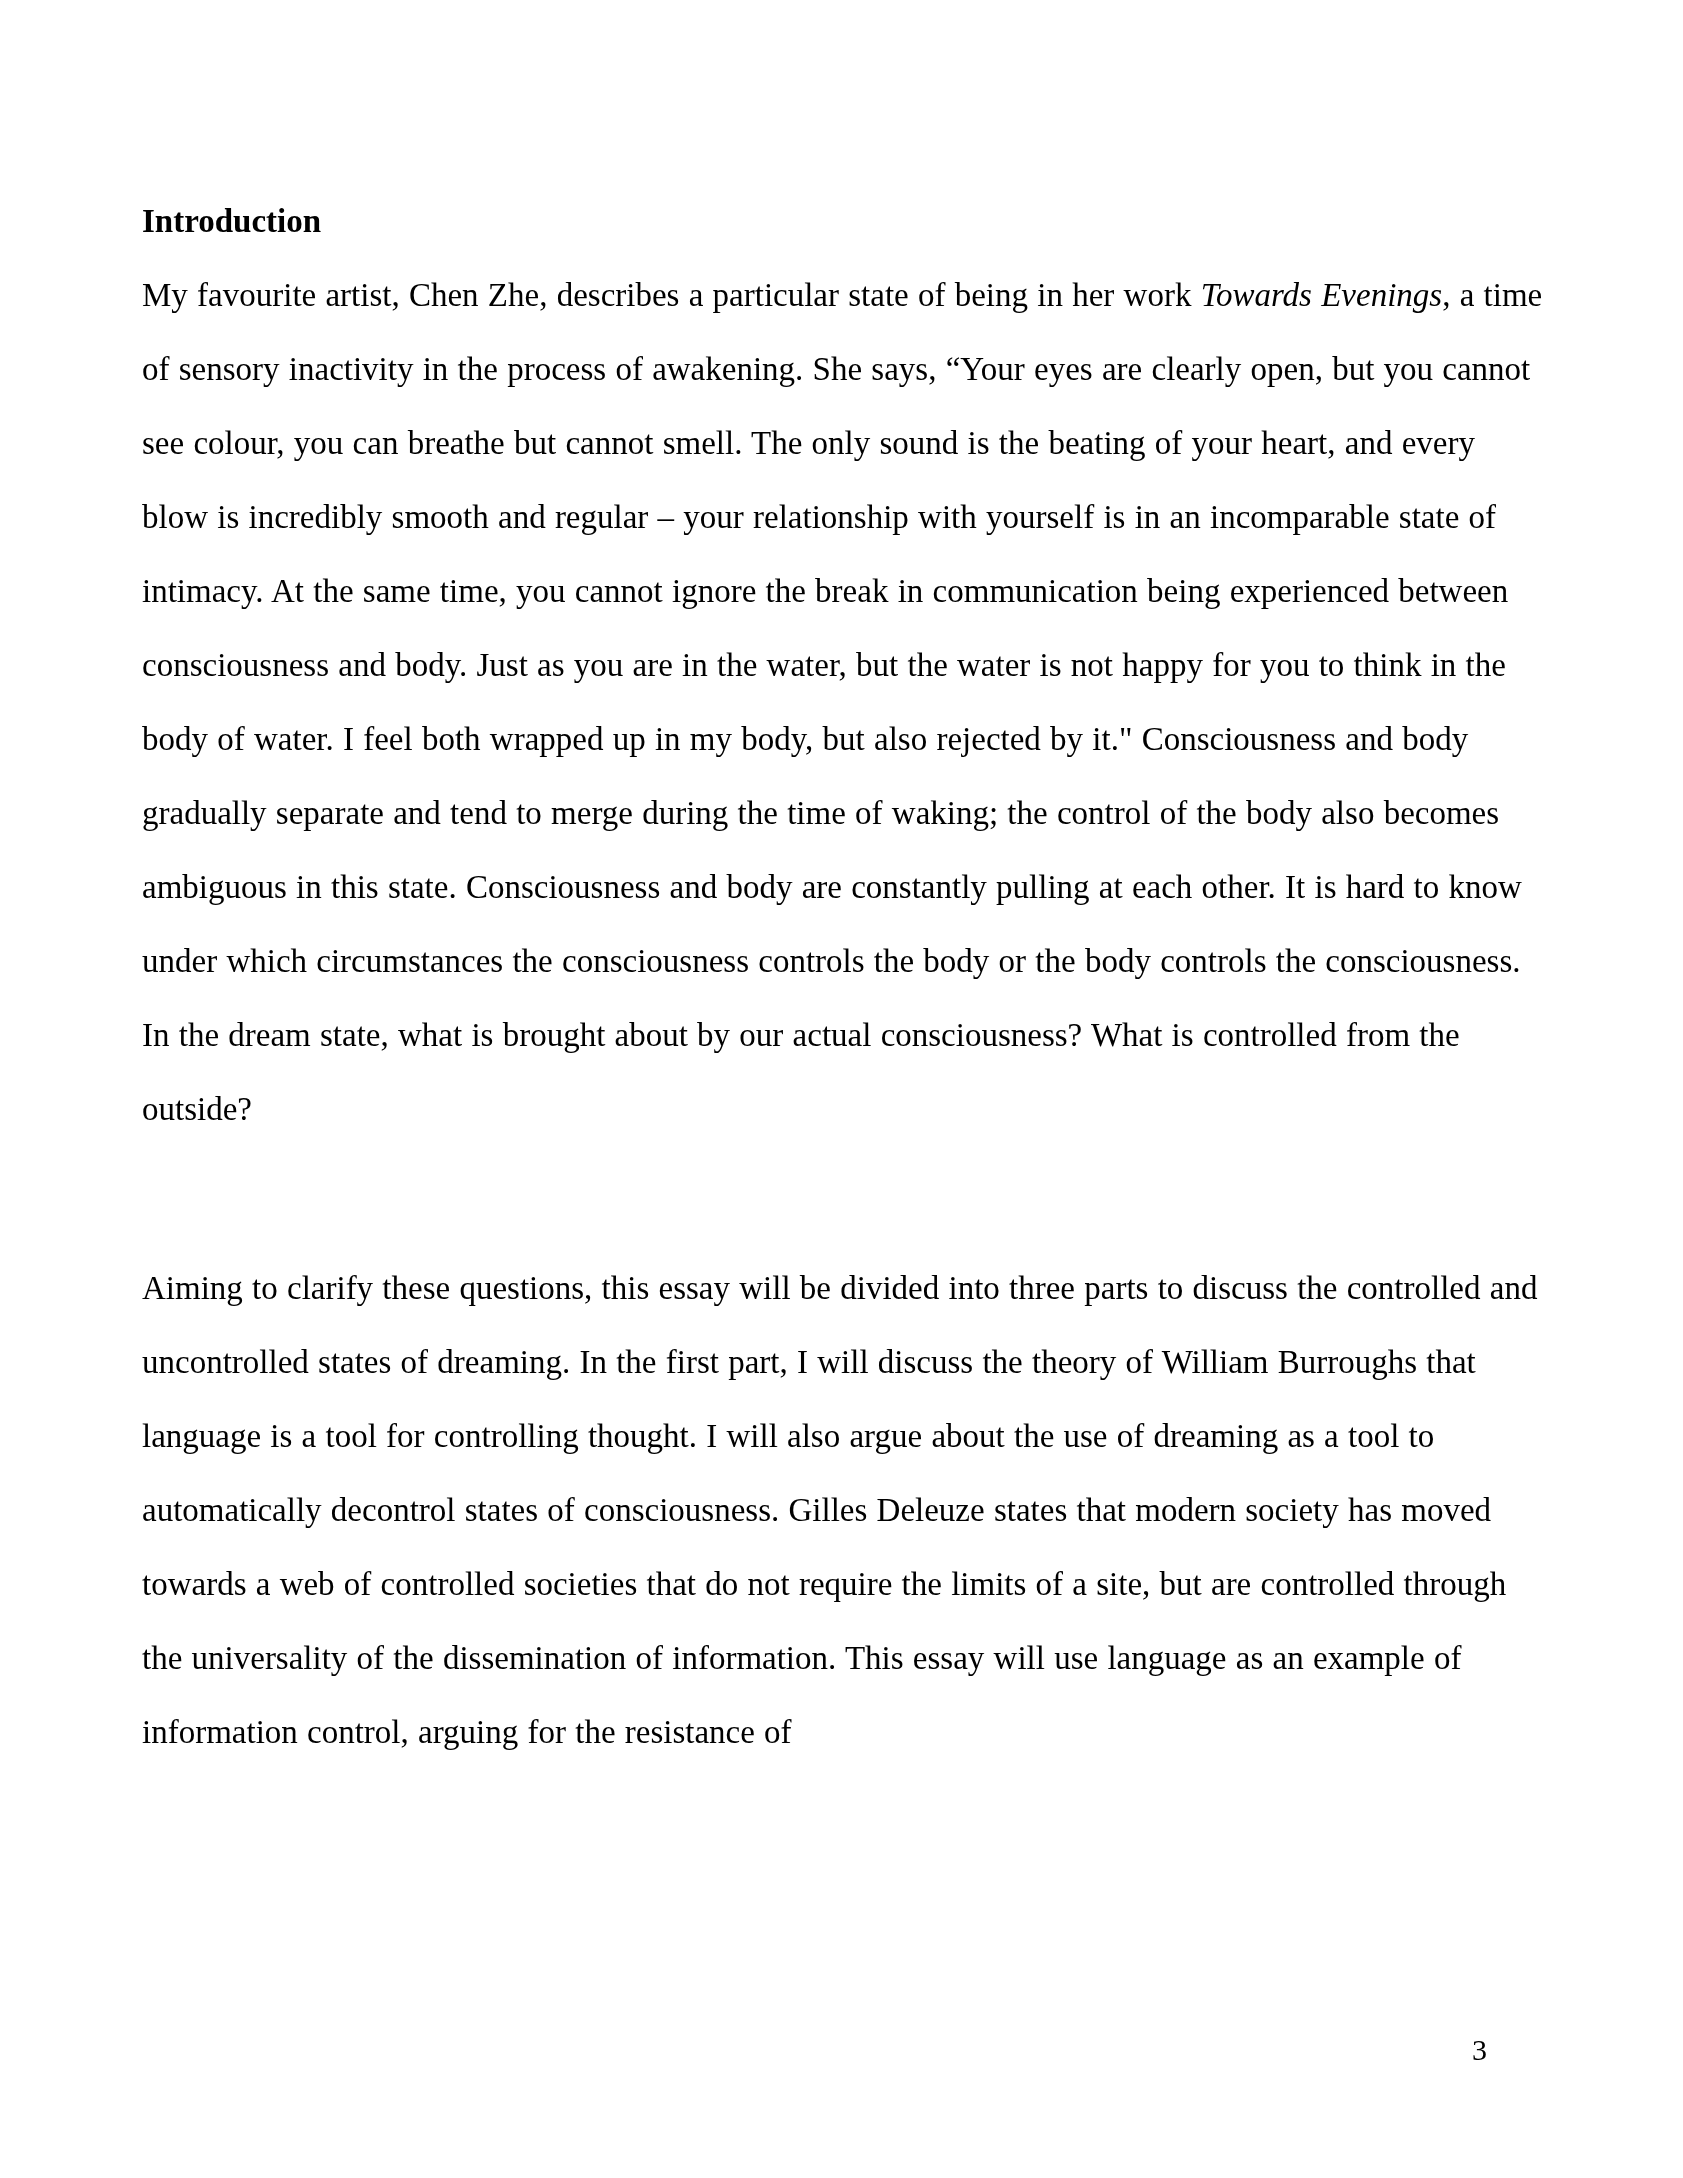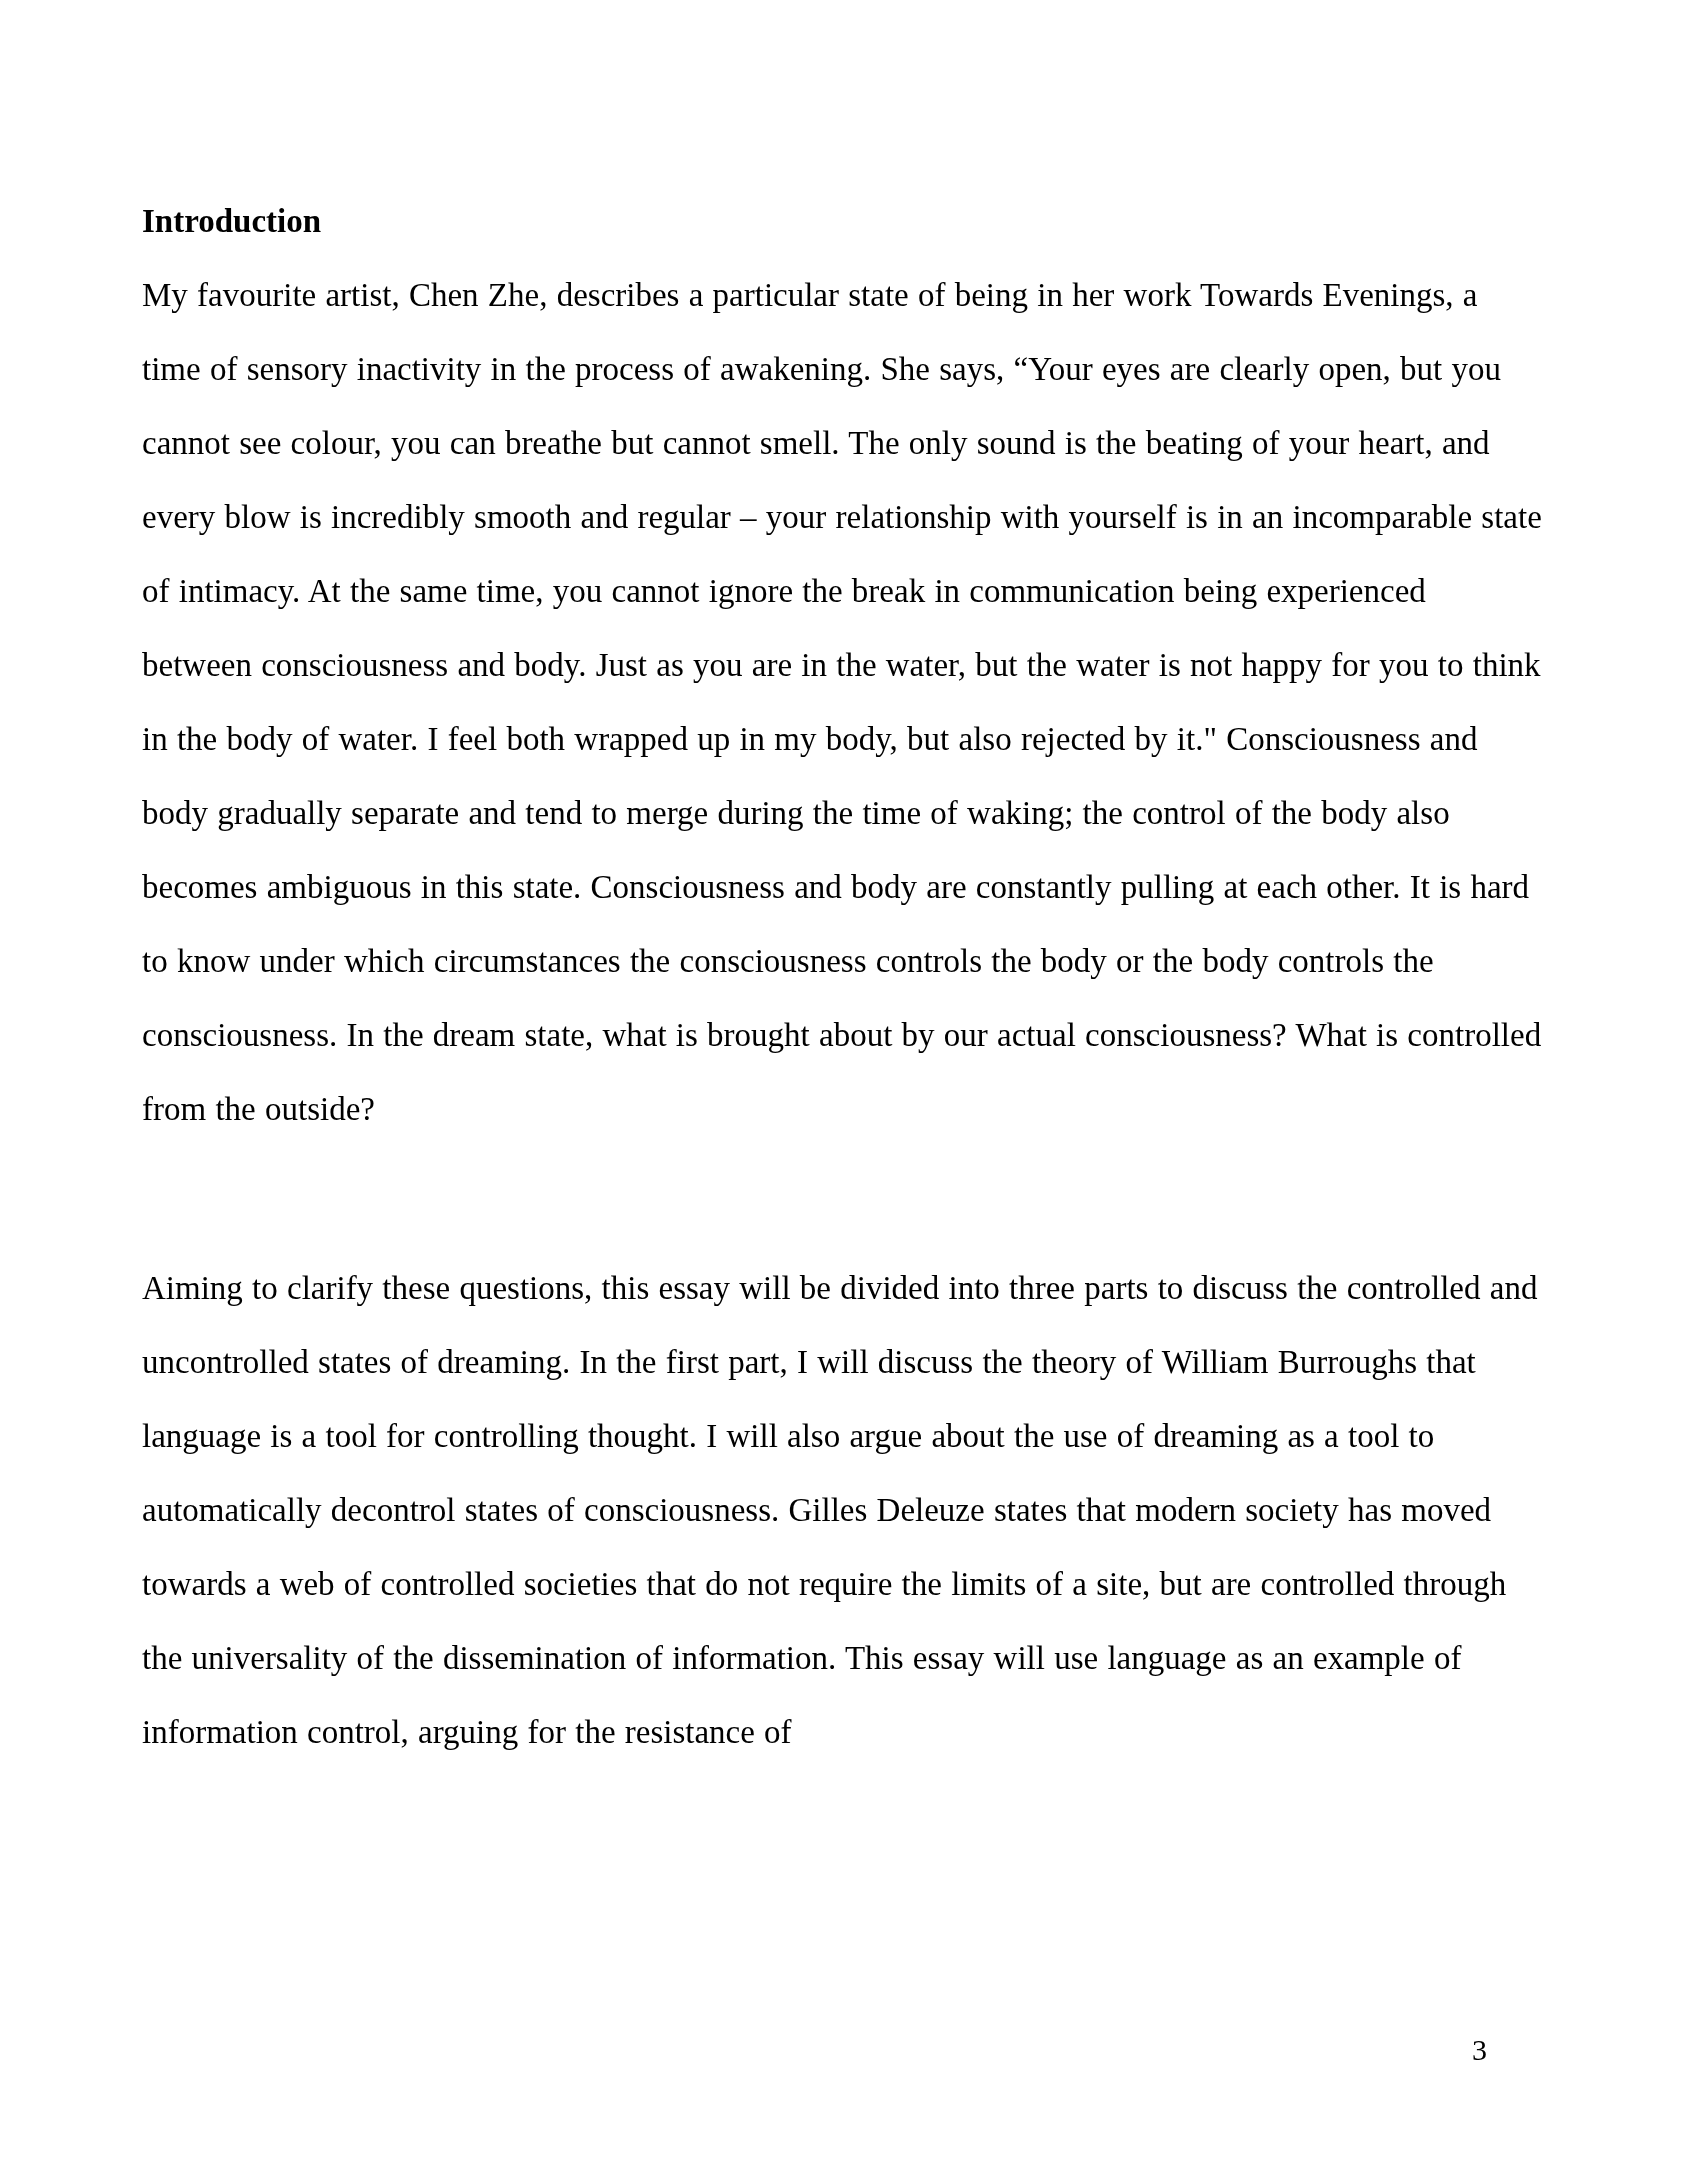--- a/index.html
+++ b/index.html
@@ -32,20 +32,21 @@
     font-size: 33px;
     line-height: 74px;
     margin: 0;
     text-align: left;
     word-spacing: 1px;
   }
   .para-2 {
     margin-top: 105px;
   }
   .italic {
+    font-style: italic;
   }
   .page-number {
     position: absolute;
     left: 1472px;
     top: 2031px;
     font-size: 30px;
     line-height: 38px;
   }
 </style>
 </head>

